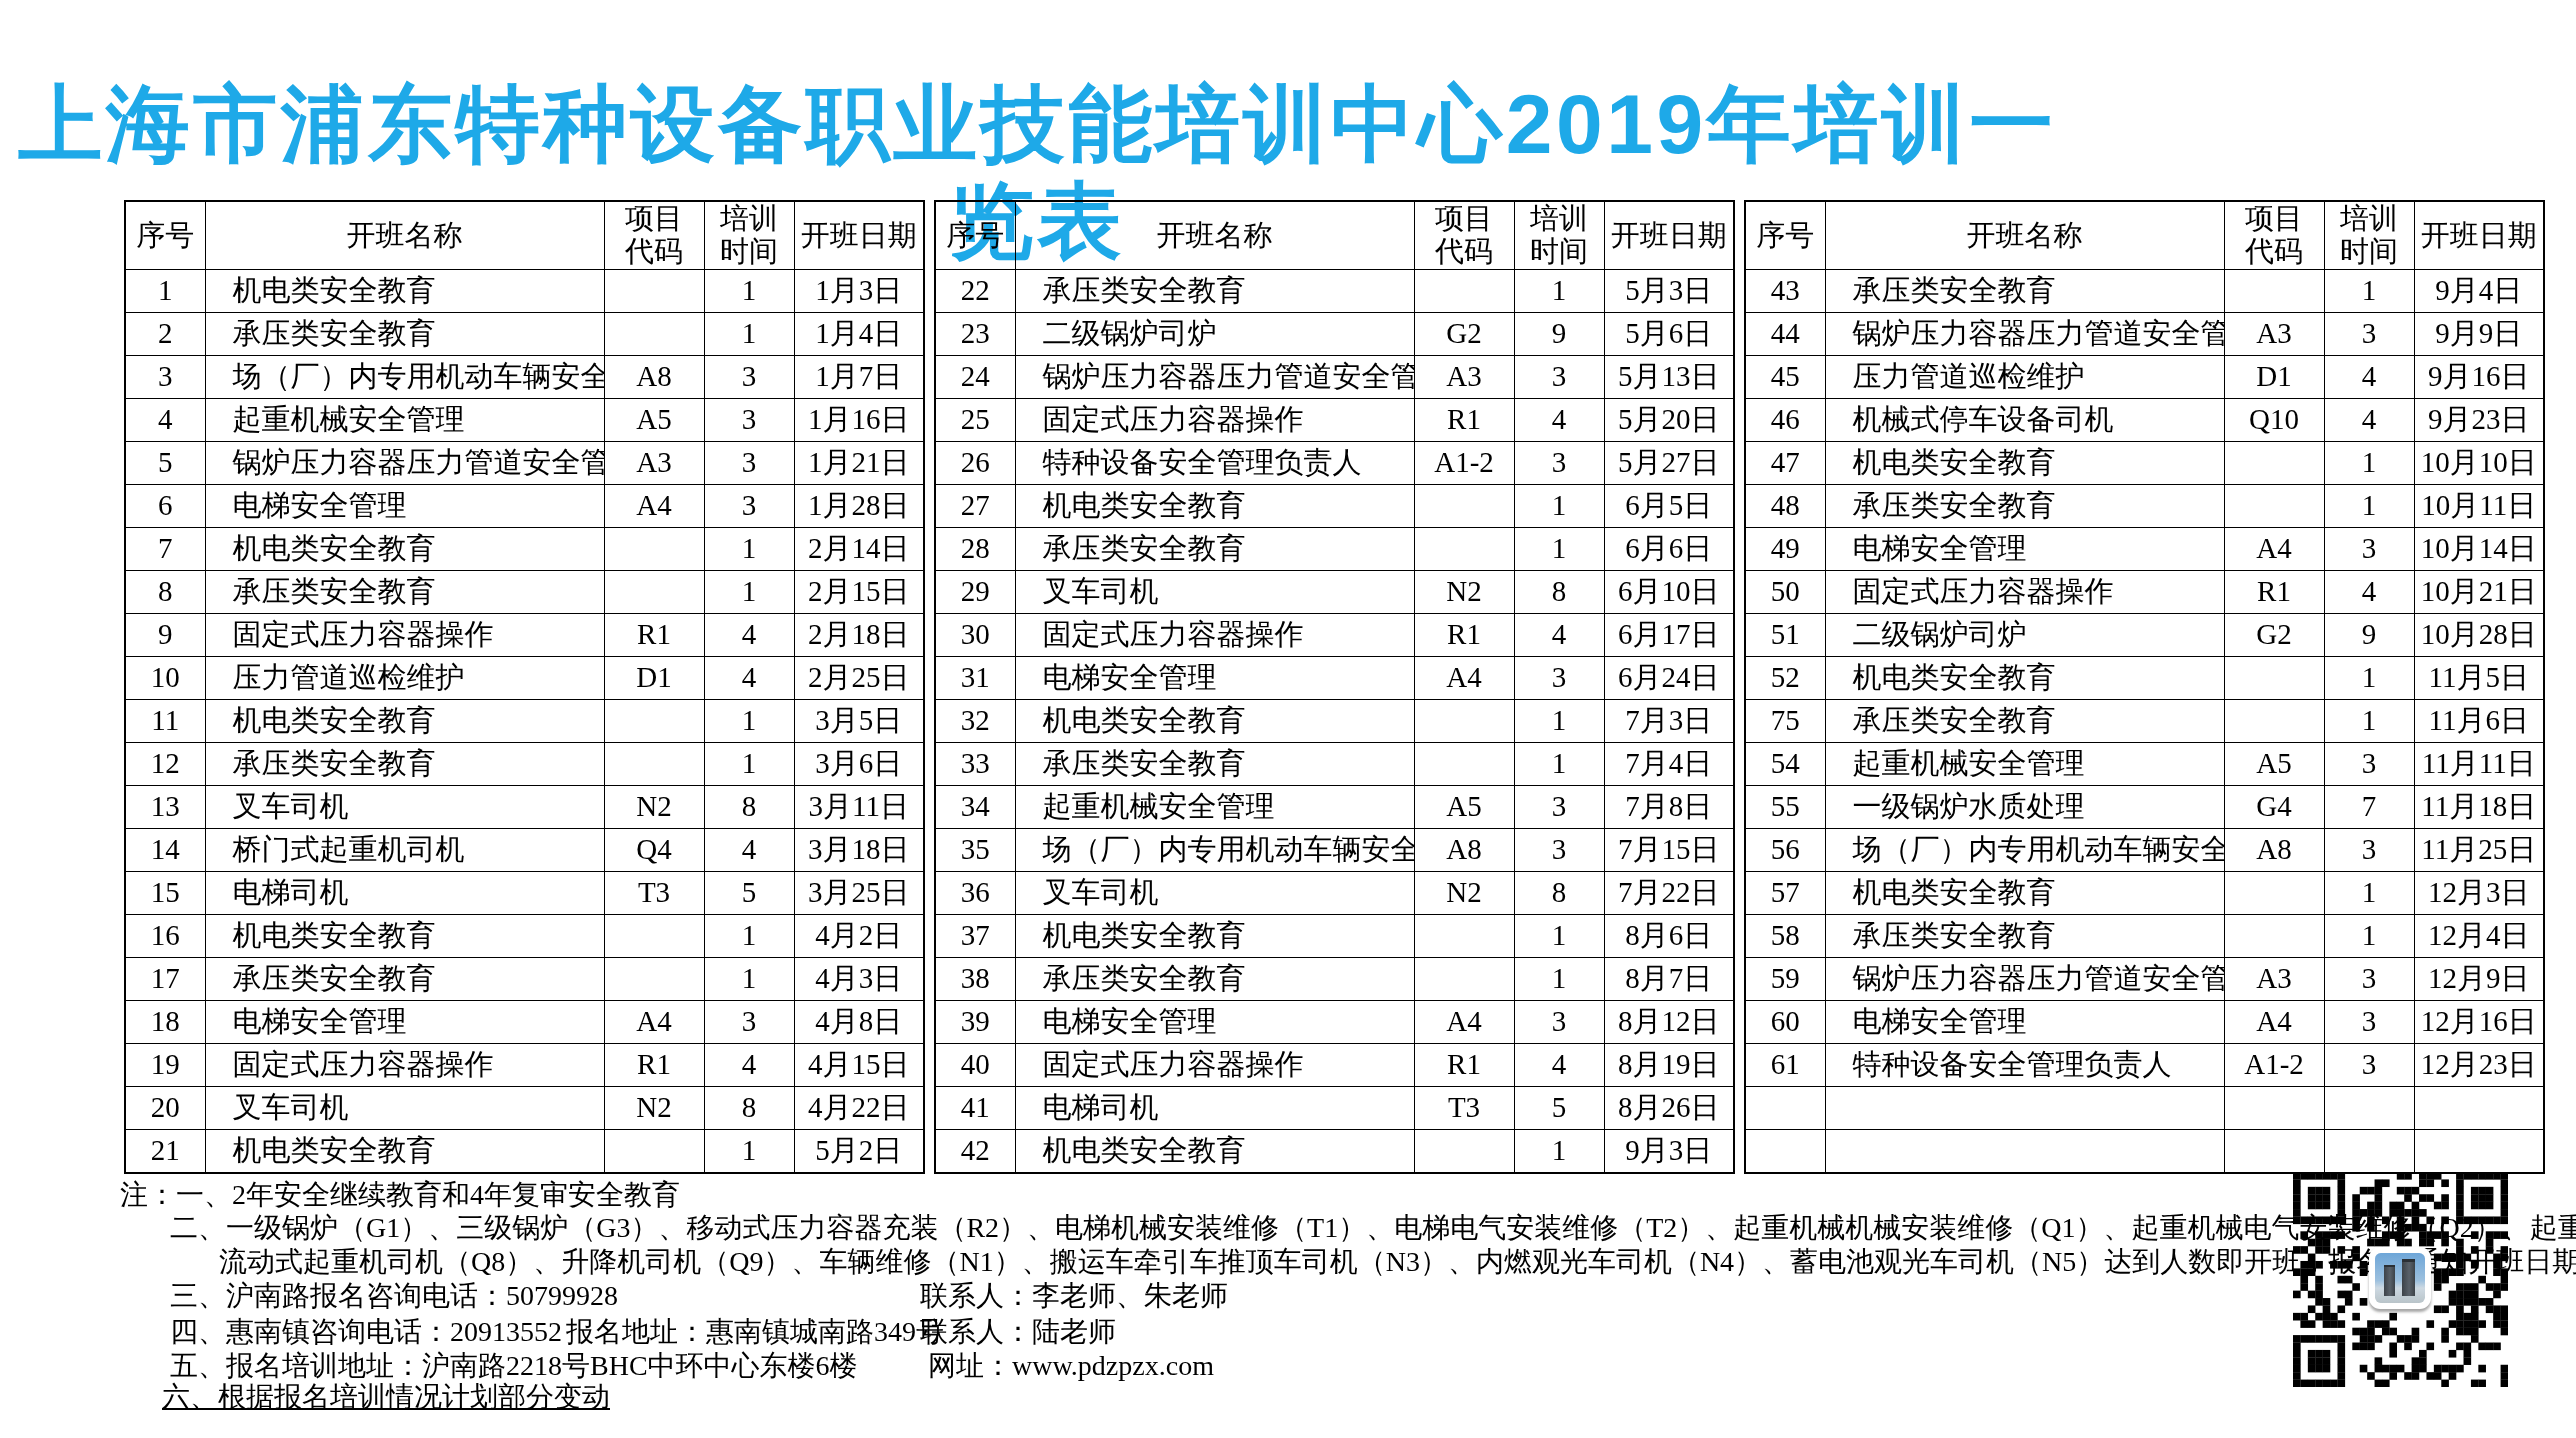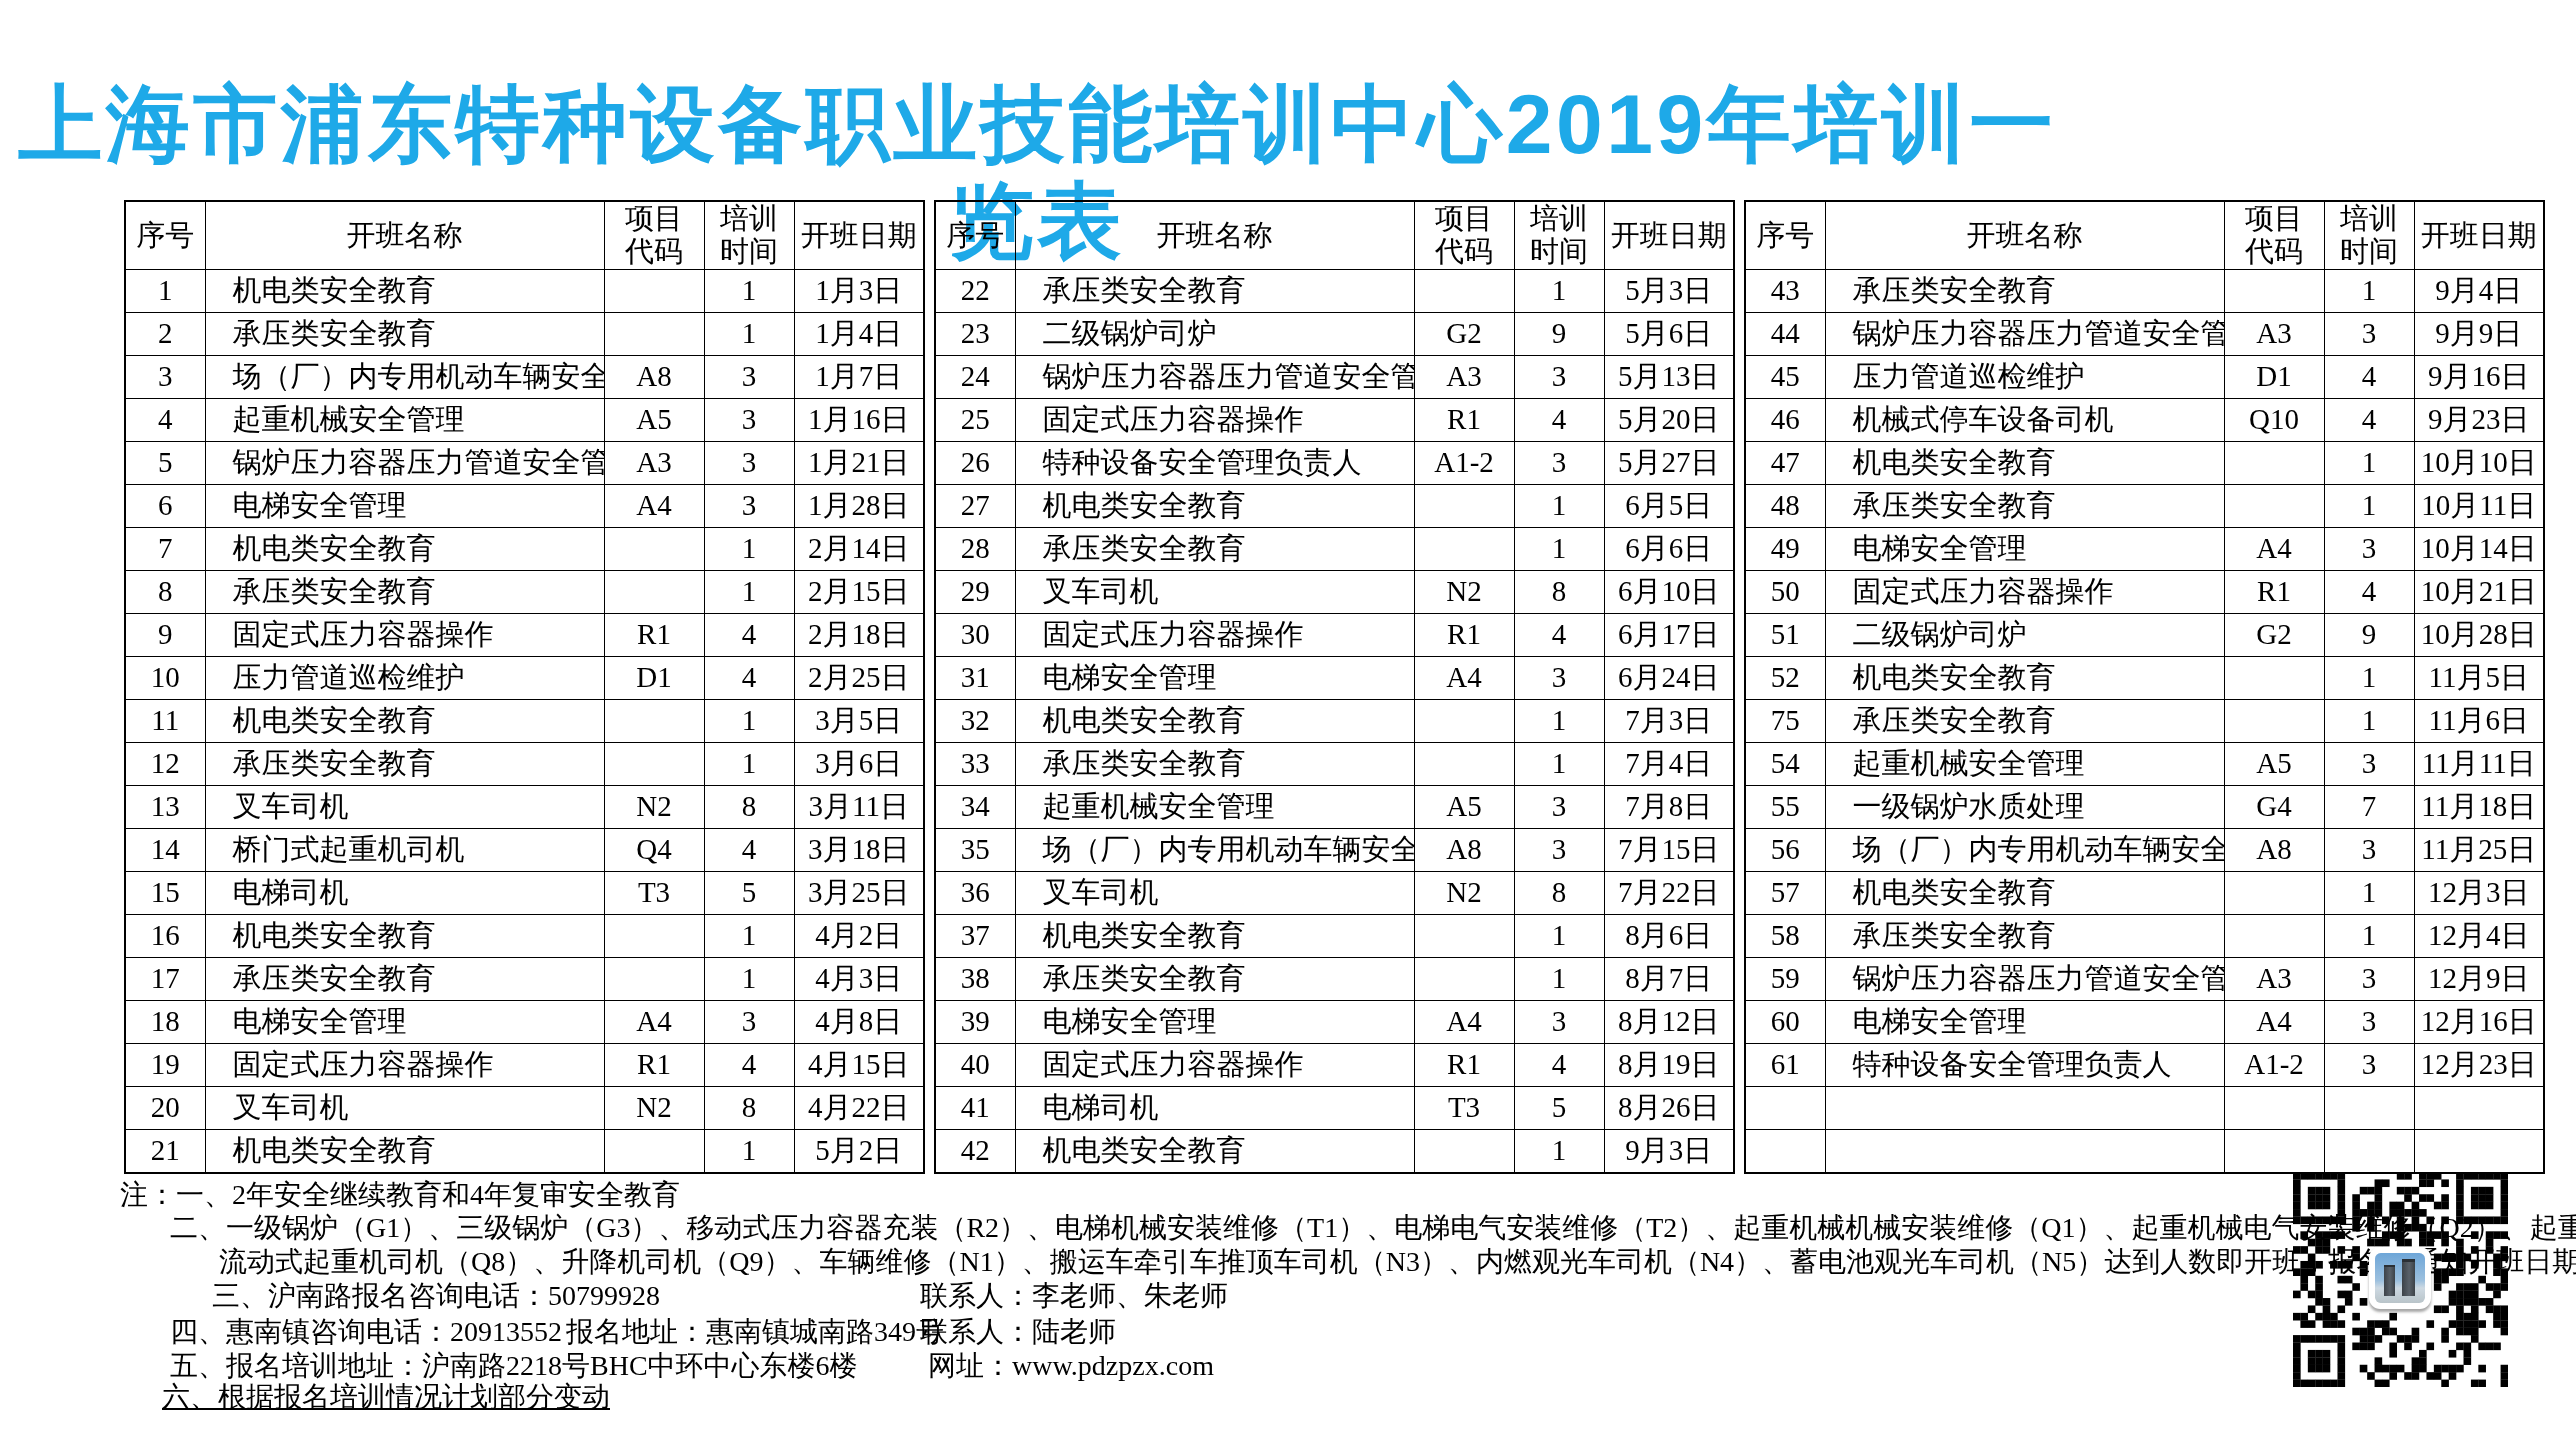--- a/index.html
+++ b/index.html
@@ -567,21 +567,21 @@
     <div class="note-line" style="top: 0px;">
       <span class="note-seg" style="left: 0px;">注：一、2年安全继续教育和4年复审安全教育</span>
     </div>
     <div class="note-line" style="top: 33px;">
       <span class="note-seg" style="left: 50px;">二、一级锅炉（G1）、三级锅炉（G3）、移动式压力容器充装（R2）、电梯机械安装维修（T1）、电梯电气安装维修（T2）、起重机械机械安装维修（Q1）、起重机械电气安装维修（Q2）、起重机械指挥（Q3）、</span>
     </div>
     <div class="note-line" style="top: 67px;">
       <span class="note-seg" style="left: 99px;">流动式起重机司机（Q8）、升降机司机（Q9）、车辆维修（N1）、搬运车牵引车推顶车司机（N3）、内燃观光车司机（N4）、蓄电池观光车司机（N5）达到人数即开班，报名后通知开班日期。</span>
     </div>
     <div class="note-line" style="top: 101px;">
-      <span class="note-seg" style="left: 50px; margin-left: 42px;">三、沪南路报名咨询电话：50799928</span>
+      <span class="note-seg" style="left: 50px;">三、沪南路报名咨询电话：50799928</span>
       <span class="note-seg" style="left: 800px;">联系人：李老师、朱老师</span>
     </div>
     <div class="note-line" style="top: 137px;">
       <span class="note-seg" style="left: 50px;">四、惠南镇咨询电话：20913552</span>
       <span class="note-seg" style="left: 446px;">报名地址：惠南镇城南路349号</span>
       <span class="note-seg" style="left: 800px; text-align: center;">联系人：陆老师</span>
     </div>
     <div class="note-line" style="top: 171px;">
       <span class="note-seg" style="left: 50px;">五、报名培训地址：沪南路2218号BHC中环中心东楼6楼</span>
       <span class="note-seg" style="left: 800px; margin-left: 8px;">网址：www.pdzpzx.com</span>

